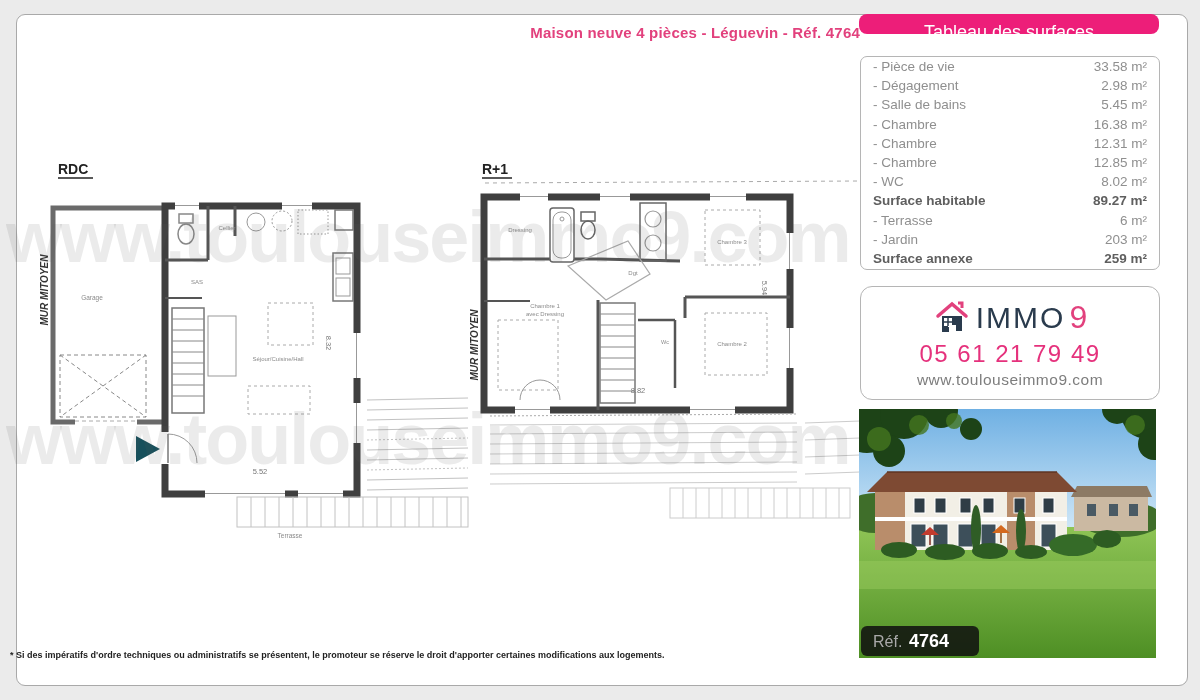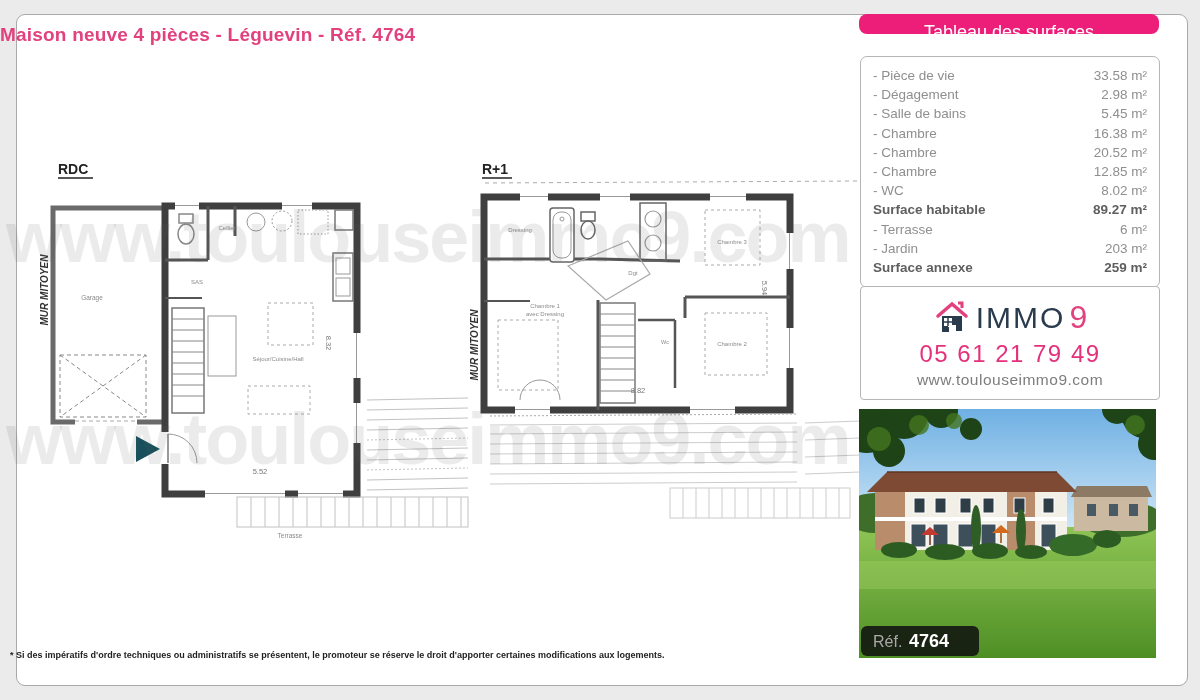--- a/index.html
+++ b/index.html
@@ -1,36 +1,36 @@
 <!DOCTYPE html>
 <html><head>
 <meta charset="utf-8">
 <style>
   html,body{margin:0;padding:0;background:#ebebeb;font-family:"Liberation Sans",sans-serif;}
   #stage{position:relative;width:1200px;height:700px;background:#ebebeb;overflow:hidden;}
   .card{position:absolute;left:16px;top:14px;width:1170px;height:670px;background:#ffffff;
         border:1px solid #a9a9a9;border-radius:9px;}
-  .title{position:absolute;left:0;top:24px;width:860px;text-align:left;
-         color:#e2417d;font-weight:bold;font-size:19px;letter-spacing:.2px;}
+  .title{position:absolute;left:0;top:24px;width:860px;text-align:right;
+         color:#e2417d;font-weight:bold;font-size:15px;letter-spacing:.2px;}
   .watermark{position:absolute;left:6px;width:856px;font-size:72px;font-weight:bold;
              color:rgba(90,90,90,0.12);white-space:nowrap;overflow:hidden;pointer-events:none;
              letter-spacing:-2px;}
   .wm1{top:196px;} .wm2{top:398px;}
   svg text{font-family:"Liberation Sans",sans-serif;}
   
   .panel-header{position:absolute;left:859px;top:14px;width:300px;height:20px;line-height:36px;
                 background:#ed1e79;border-radius:8px;color:#ffffff;text-align:center;
                 font-size:18px;}
   .surfaces-box{position:absolute;left:860px;top:56px;width:274px;height:212px;
-                border:1px solid #b5b5b5;border-radius:7px;padding:9px 12px;background:#fff;}
+                border:1px solid #b5b5b5;border-radius:7px;padding:0 12px;background:#fff;}
   .srow{display:flex;justify-content:space-between;font-size:13.5px;line-height:19.2px;
         color:#8f8f8f;}
   .srow.total{color:#5f5f5f;font-weight:bold;text-align:right;}
   .contact-box{position:absolute;left:860px;top:286px;width:298px;height:112px;
-               border:1px solid #b5b5b5;border-radius:4px;background:#fff;text-align:center;}
+               border:1px solid #b5b5b5;border-radius:12px;background:#fff;text-align:center;}
   .brandline{margin-top:12px;display:flex;align-items:center;justify-content:center;gap:4px;}
   .brand-immo{font-size:30px;color:#2a3b4d;letter-spacing:2px;}
   .brand-9{font-size:32px;color:#e2417d;letter-spacing:1px;}
   .phone{margin-top:4px;font-size:24px;font-weight:normal;color:#e5317c;letter-spacing:1.5px;}
   .website{margin-top:3px;font-size:15.5px;color:#7d7d7d;letter-spacing:.5px;}
   .photo{position:absolute;left:859px;top:409px;width:297px;height:249px;}
   .footnote{position:absolute;left:10px;top:650px;width:900px;font-size:9px;color:#222;font-weight:bold;}
 </style>
 </head>
 <body>
@@ -282,21 +282,21 @@
     <div class="srow">
         <span>- Salle de bains</span>
         <span>5.45 m²</span>
       </div>
     <div class="srow">
         <span>- Chambre</span>
         <span>16.38 m²</span>
       </div>
     <div class="srow">
         <span>- Chambre</span>
-        <span>20.52 m²</span>
+        <span>12.31 m²</span>
       </div>
     <div class="srow">
         <span>- Chambre</span>
         <span>12.85 m²</span>
       </div>
     <div class="srow">
         <span>- WC</span>
         <span>8.02 m²</span>
       </div>
     <div class="srow total">

